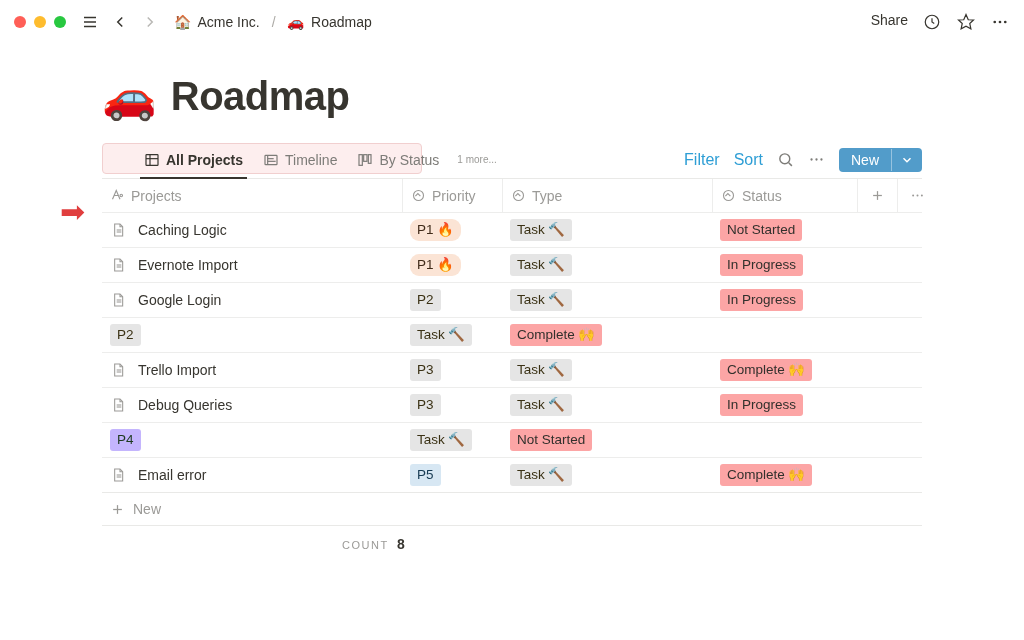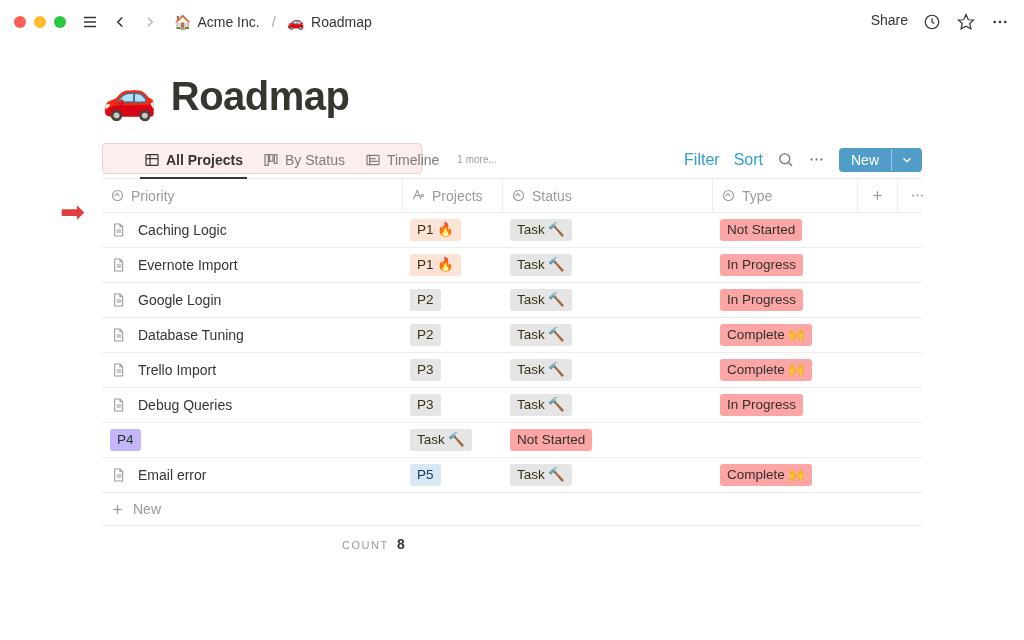--- a/index.html
+++ b/index.html
@@ -105,21 +105,21 @@
     padding:0 8px; font-size:14px;
     height:100%;
   }
   .cell.title { font-weight:500; }
   .page-icon { color:#9b9a97; display:inline-flex; }
   .pill {
     display:inline-flex; align-items:center; gap:4px;
     padding:1px 7px; border-radius:3px;
     font-size:13.5px; line-height:20px;
   }
-  .pill.orange { background:#fbe4d5; color:#402b19;}
+  .pill.orange { background:#fbe4d5; color:#402b19;border-radius:9px;}
   .pill.yellow { background:#e5e5e5; color:#3a3114;}
   .pill.green  { background:#c4b5fd; color:#1d3a1f;}
   .pill.blue   { background:#d7e7f3; color:#163a52;}
   .pill.gray   { background:#fca5a5; color:#32302c;}
   .new-row { display:flex; align-items:center; gap:8px; color:#9b9a97; padding:8px 8px; cursor:pointer; font-size:14px;}
   .count { color:#9b9a97; font-size:11px; letter-spacing:1.5px; text-transform:uppercase; padding:10px 0 0 240px;}
   .count b { color:#37352f; font-size:14px; letter-spacing:0; margin-left:4px;}
   svg { display:block; }
 </style>
 </head>
@@ -200,37 +200,37 @@
             <rect x="3" y="4" width="18" height="16" rx="1"></rect>
             <line x1="3" y1="10" x2="21" y2="10"></line>
             <line x1="9" y1="4" x2="9" y2="20"></line>
           </svg>
       </span>
       <span>All Projects</span>
     </div>
     <div class="view-tab">
       <span>
         <svg viewBox="0 0 24 24" stroke="currentColor" fill="none" stroke-width="1.8">
-            <rect x="3" y="4" width="5" height="16"></rect>
-            <rect x="10" y="4" width="5" height="10"></rect>
-            <rect x="17" y="4" width="4" height="13"></rect>
-          </svg>
-      </span>
-      <span>By Status</span>
-    </div>
-    <div class="view-tab">
-      <span>
-        <svg viewBox="0 0 24 24" stroke="currentColor" fill="none" stroke-width="1.8">
             <rect x="3" y="5" width="18" height="14" rx="1"></rect>
             <line x1="7" y1="5" x2="7" y2="19"></line>
             <line x1="7" y1="10" x2="16" y2="10"></line>
             <line x1="7" y1="14" x2="19" y2="14"></line>
           </svg>
       </span>
       <span>Timeline</span>
+    </div>
+    <div class="view-tab">
+      <span>
+        <svg viewBox="0 0 24 24" stroke="currentColor" fill="none" stroke-width="1.8">
+            <rect x="3" y="4" width="5" height="16"></rect>
+            <rect x="10" y="4" width="5" height="10"></rect>
+            <rect x="17" y="4" width="4" height="13"></rect>
+          </svg>
+      </span>
+      <span>By Status</span>
     </div>
     <span class="more-views">1 more...</span>
 
     <div class="views-right">
       <span class="vr-link">Filter</span>
       <span class="vr-link">Sort</span>
       <span class="vr-icon">
         <svg viewBox="0 0 24 24" width="17" height="17" stroke="currentColor" fill="none" stroke-width="2">
             <circle cx="11" cy="11" r="7"></circle>
             <line x1="21" y1="21" x2="16.5" y2="16.5"></line>
@@ -252,53 +252,53 @@
         </span>
       </div>
     </div>
   </div>
 
   <div class="db">
     <div class="db-head">
       <div class="hcell">
         <span>
           <svg viewBox="0 0 24 24" width="15" height="15" stroke="currentColor" fill="none" stroke-width="1.8">
+              <path d="M4 18 L10 4 L16 18 M6.5 12 H13.5"></path>
+              <path d="M18 10 a2 2 0 1 1 0 4 a2 2 0 1 1 0 -4"></path>
+            </svg>
+        </span>
+        <span>Projects</span>
+      </div>
+      <div class="hcell">
+        <span>
+          <svg viewBox="0 0 24 24" width="15" height="15" stroke="currentColor" fill="none" stroke-width="1.8">
               <circle cx="12" cy="12" r="8"></circle>
               <polyline points="7 13 11 9 15 13"></polyline>
             </svg>
         </span>
         <span>Priority</span>
       </div>
       <div class="hcell">
         <span>
           <svg viewBox="0 0 24 24" width="15" height="15" stroke="currentColor" fill="none" stroke-width="1.8">
-              <path d="M4 18 L10 4 L16 18 M6.5 12 H13.5"></path>
-              <path d="M18 10 a2 2 0 1 1 0 4 a2 2 0 1 1 0 -4"></path>
+              <circle cx="12" cy="12" r="8"></circle>
+              <polyline points="7 13 11 9 15 13"></polyline>
             </svg>
         </span>
-        <span>Projects</span>
+        <span>Type</span>
       </div>
       <div class="hcell">
         <span>
           <svg viewBox="0 0 24 24" width="15" height="15" stroke="currentColor" fill="none" stroke-width="1.8">
               <circle cx="12" cy="12" r="8"></circle>
               <polyline points="7 13 11 9 15 13"></polyline>
             </svg>
         </span>
         <span>Status</span>
       </div>
-      <div class="hcell">
-        <span>
-          <svg viewBox="0 0 24 24" width="15" height="15" stroke="currentColor" fill="none" stroke-width="1.8">
-              <circle cx="12" cy="12" r="8"></circle>
-              <polyline points="7 13 11 9 15 13"></polyline>
-            </svg>
-        </span>
-        <span>Type</span>
-      </div>
       <div class="hcell add">
         <svg viewBox="0 0 24 24" width="15" height="15" stroke="currentColor" fill="none" stroke-width="2">
             <line x1="12" y1="5" x2="12" y2="19"></line>
             <line x1="5" y1="12" x2="19" y2="12"></line>
           </svg>
       </div>
       <div class="hcell menu">
         <svg viewBox="0 0 24 24" width="15" height="15" fill="currentColor">
             <circle cx="5" cy="12" r="1.6"></circle>
             <circle cx="12" cy="12" r="1.6"></circle>
@@ -374,31 +374,20 @@
           <div class="cell">
             <span class="pill yellow">Task 🔨</span>
           </div>
           <div class="cell">
             <span class="pill gray">In Progress</span>
           </div>
           <div class="cell"></div>
           <div class="cell"></div>
         </div>
         <div class="db-row">
-          <div class="cell title">
-            <span class="page-icon">
-              <svg viewBox="0 0 24 24" width="16" height="16" stroke="currentColor" fill="none" stroke-width="1.6">
-                <path d="M7 3h8l4 4v14H7z"></path>
-                <path d="M15 3v4h4"></path>
-                <line x1="10" y1="12" x2="17" y2="12"></line>
-                <line x1="10" y1="15" x2="17" y2="15"></line>
-              </svg>
-            </span>
-            <span>Database Tuning</span>
-          </div>
           <div class="cell">
             <span class="pill yellow">P2</span>
           </div>
           <div class="cell">
             <span class="pill yellow">Task 🔨</span>
           </div>
           <div class="cell">
             <span class="pill gray">Complete 🙌</span>
           </div>
           <div class="cell"></div>

